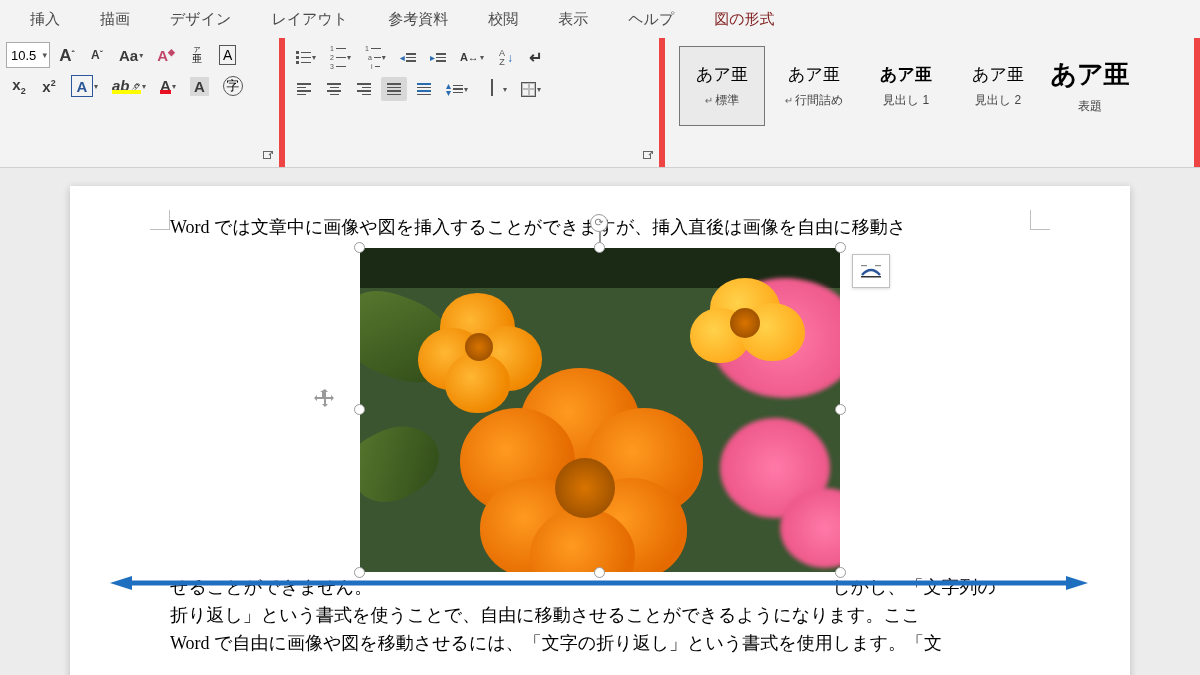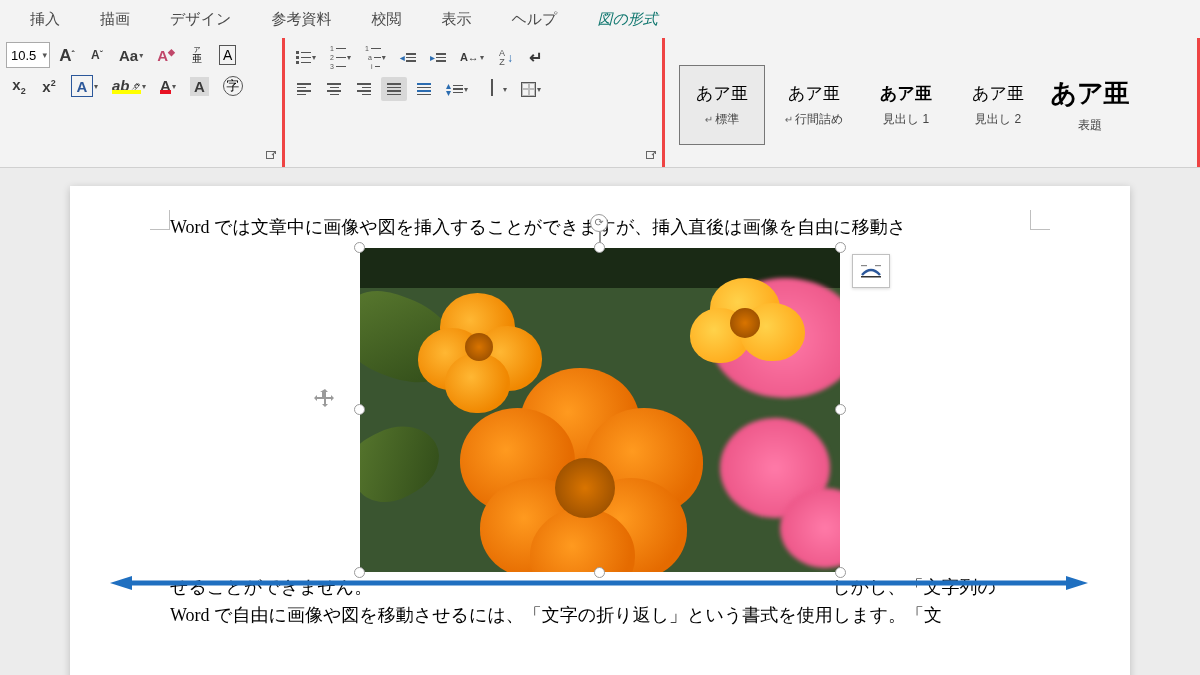--- a/index.html
+++ b/index.html
@@ -1,21 +1,21 @@
 <!DOCTYPE html>
 <html><head>
 <meta charset="utf-8">
 <style>
   * { box-sizing: border-box; margin: 0; padding: 0; }
   html, body { width: 1200px; height: 675px; font-family: "Yu Gothic UI", "Meiryo", sans-serif; background: #f3f3f3; overflow: hidden; }
   .ribbon-tabs { display: flex; background: #f3f3f3; height: 38px; align-items: center; padding-left: 10px; gap: 0; }
   .ribbon-tabs .tab { padding: 6px 20px; font-size: 15px; color: #4a4a4a; cursor: pointer; }
-  .ribbon-tabs .tab.picture-format { color: #0f766e; font-style: italic; }
+  .ribbon-tabs .tab.picture-format { color: #7f1d1d; }
   .ribbon { display: flex; background: #f3f3f3; border-bottom: 1px solid #d0d0d0; height: 130px; }
-  .group { border-right: 3px solid #ef4444; padding: 4px 6px 0 6px; display: flex; flex-direction: row; position: relative; }
+  .group { border-right: 6px solid #ef4444; padding: 4px 6px 0 6px; display: flex; flex-direction: column; position: relative; }
   .group-body { display: flex; flex-direction: column; gap: 4px; flex: 1; }
   .group-label { font-size: 13px; color: #555; text-align: center; padding: 3px 0 4px 0; position: relative; }
   .launcher { position: absolute; right: 4px; bottom: 4px; width: 14px; height: 14px; }
   .launcher svg { width: 14px; height: 14px; }
   .row { display: flex; align-items: center; gap: 4px; }
   .btn { display: inline-flex; align-items: center; justify-content: center; border: 1px solid transparent; background: transparent; padding: 2px 4px; cursor: pointer; border-radius: 2px; min-width: 26px; min-height: 24px; }
   .font-size-box { width: 44px; height: 26px; border: 1px solid #aaa; background: #fff; font-size: 13px; display: flex; align-items: center; padding: 0 4px; position: relative; }
   .font-size-box .dd { position: absolute; right: 2px; font-size: 9px; color: #555; }
   .dd-caret { font-size: 8px; color: #555; margin-left: 1px; }
   .ico { font-family: "Segoe UI", sans-serif; font-weight: bold; color: #3a3a3a; font-size: 15px; line-height: 1; }
@@ -96,20 +96,21 @@
   .darkbg { position: absolute; background: #1a2a15; }
   .center-disc { position: absolute; border-radius: 50%; background: radial-gradient(circle, #d97400, #8a4600); }
 </style>
 </head>
 <body>
 
 <div class="ribbon-tabs">
   <div class="tab">挿入</div>
   <div class="tab">描画</div>
   <div class="tab">デザイン</div>
+  <div class="tab">レイアウト</div>
   <div class="tab">参考資料</div>
   <div class="tab">校閲</div>
   <div class="tab">表示</div>
   <div class="tab">ヘルプ</div>
   <div class="tab picture-format">図の形式</div>
 </div>
 
 <div class="ribbon">
 
   <div class="group" style="width:285px">
@@ -431,20 +432,21 @@
           <svg class="ic" viewBox="0 0 24 18">
             <path d="M3 13 Q12 3 21 13" stroke="#2b579a" stroke-width="2.4" fill="none"></path>
             <rect x="2" y="14" width="20" height="1.5" fill="#333"></rect>
             <rect x="2" y="3" width="6" height="1.2" fill="#888"></rect>
             <rect x="16" y="3" width="6" height="1.2" fill="#888"></rect>
           </svg>
         </div>
       </div>
 
       <div><span>せることができません。</span><span style="display:inline-block;width:460px"></span><span>しかし、「文字列の</span></div>
+      <div>折り返し」という書式を使うことで、自由に移動させることができるようになります。ここ</div>
       <div>Word で自由に画像や図を移動させるには、「文字の折り返し」という書式を使用します。「文</div>
 
     </div>
   </div>
 
   <svg class="blue-arrow" viewBox="0 0 978 18">
     <line x1="14" y1="9" x2="964" y2="9" stroke="#1f6fc0" stroke-width="5"></line>
     <polygon points="0,9 22,2 22,16" fill="#1f6fc0"></polygon>
     <polygon points="978,9 956,2 956,16" fill="#1f6fc0"></polygon>
   </svg>

